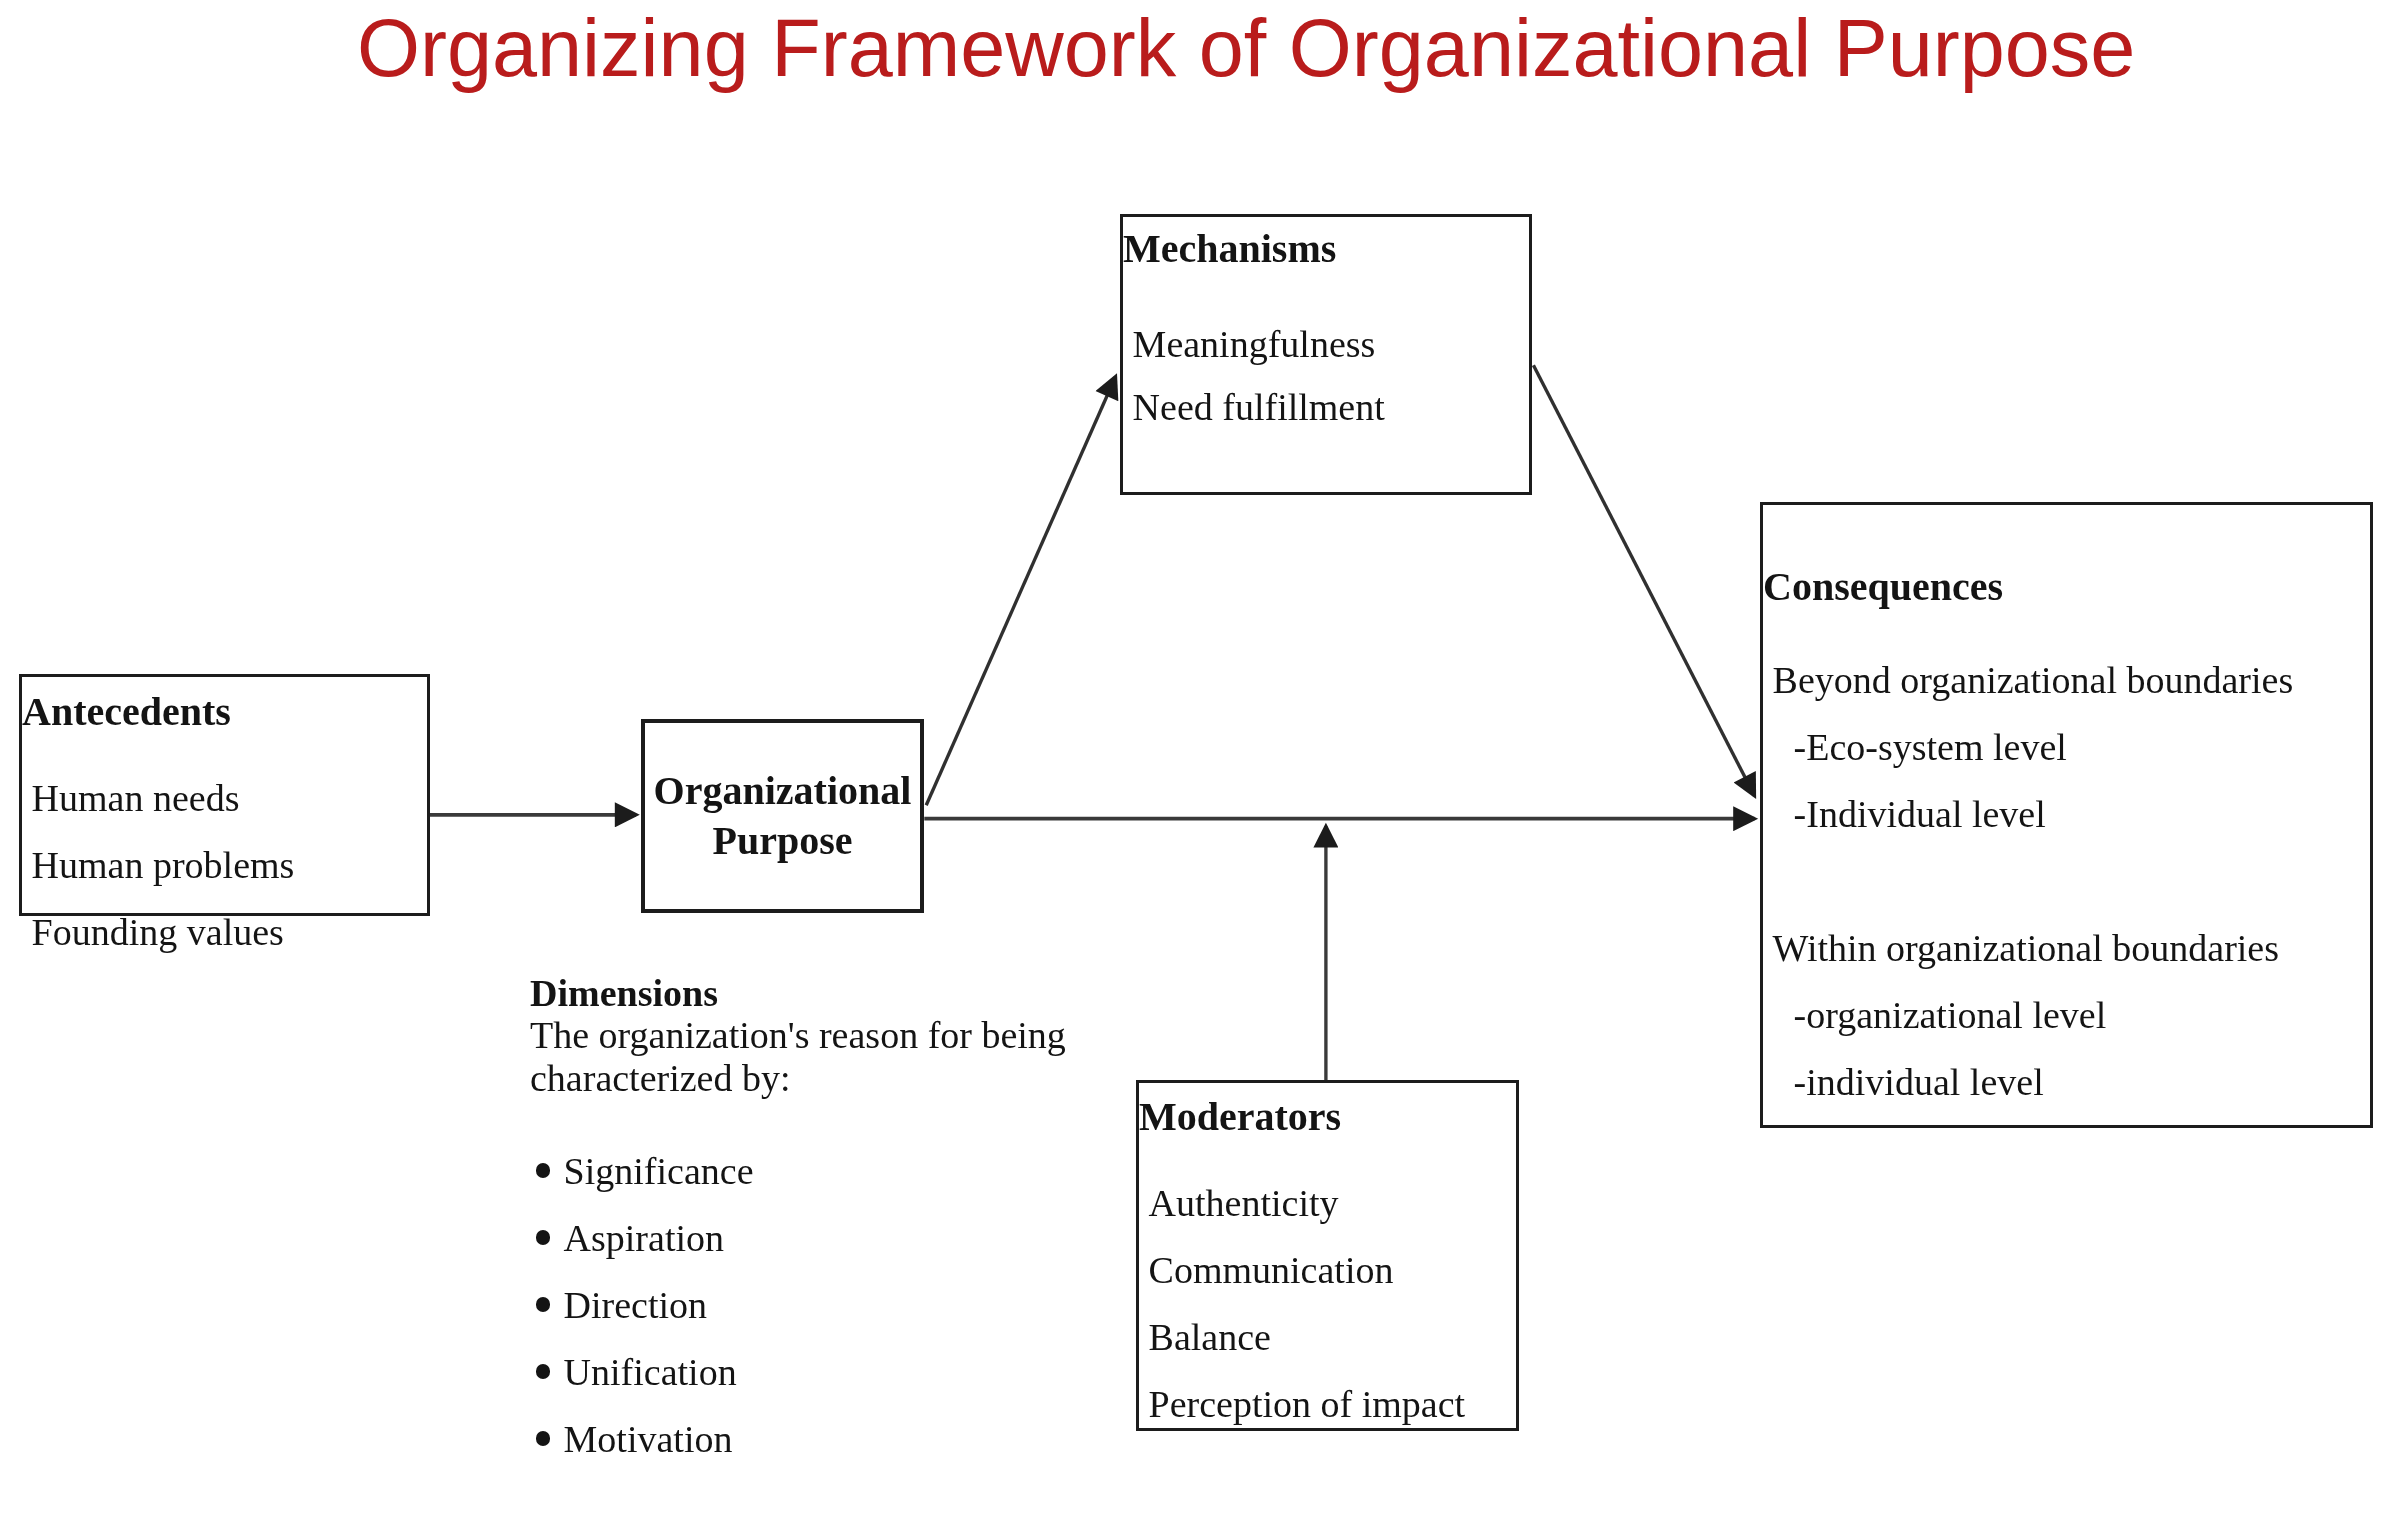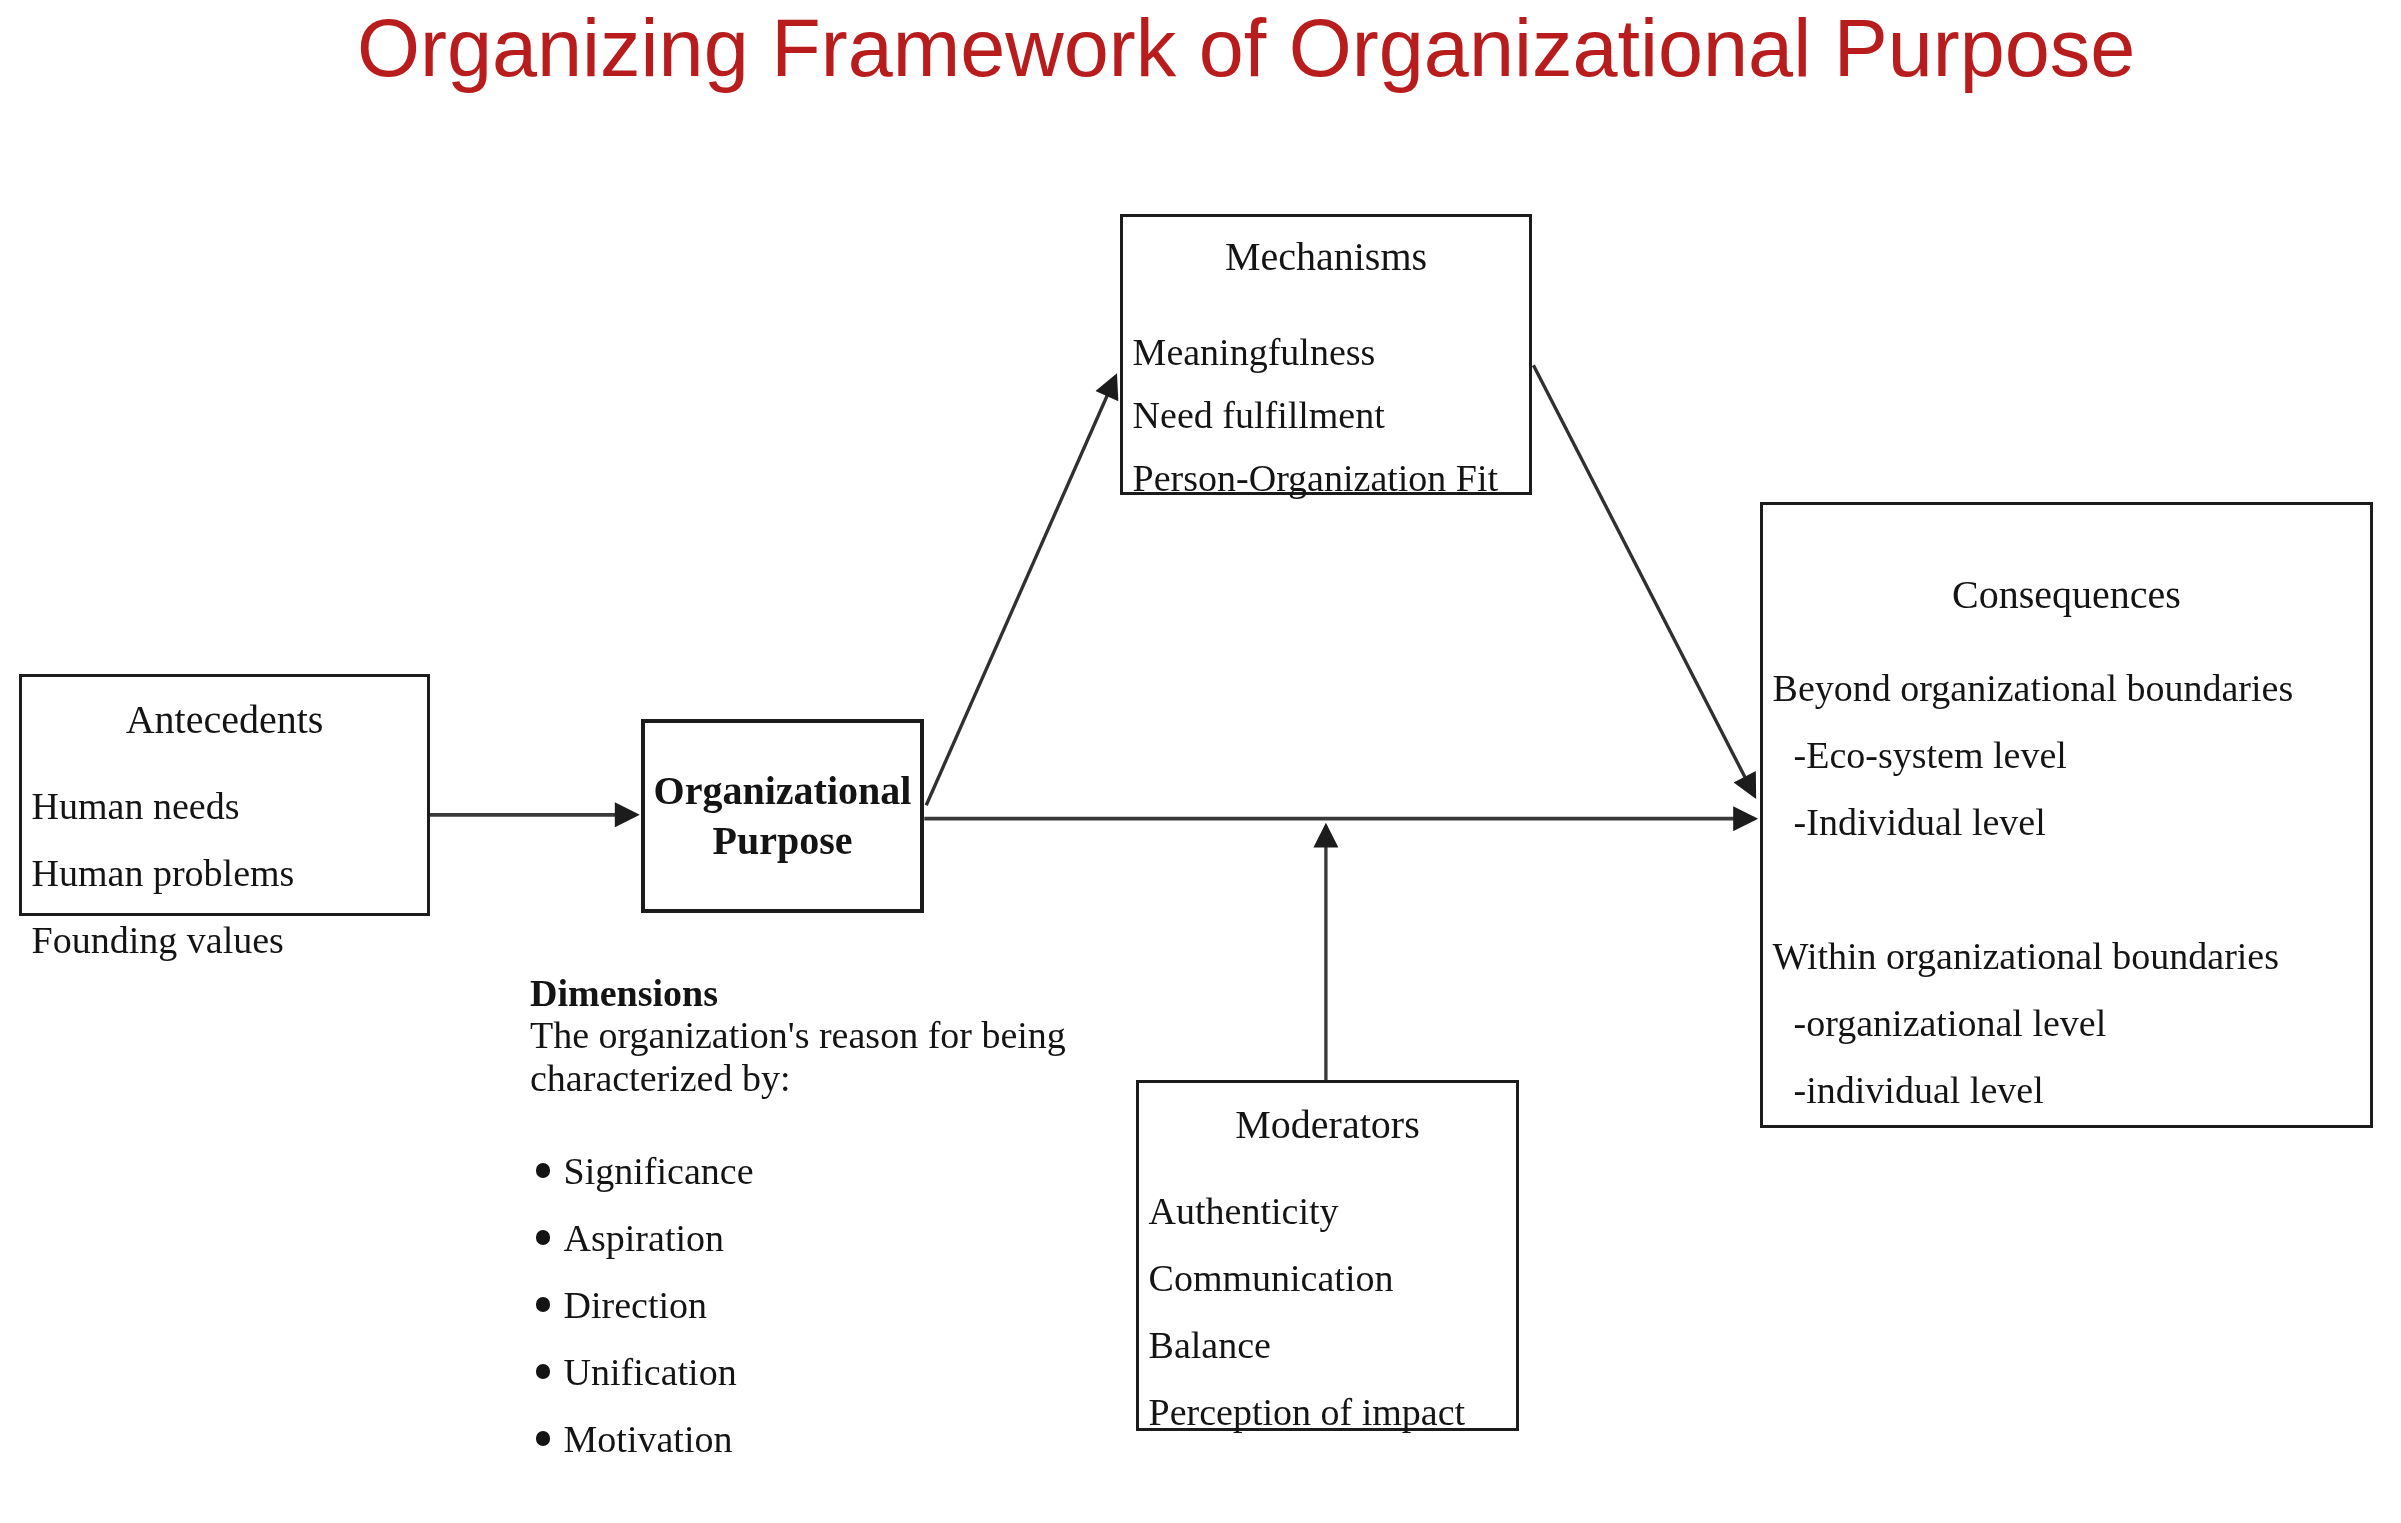--- a/index.html
+++ b/index.html
@@ -23,25 +23,23 @@
     color: #b91c1c;
     white-space: nowrap;
   }
   .box {
     position: absolute;
     box-sizing: border-box;
     border: 3.8px solid #1c1c1c;
     background: #ffffff;
   }
   .box-title {
-    font-weight: normal;
+    font-weight: bold;
     font-size: 40px;
     line-height: 44px;
-    text-align: center;
-    margin-top: 8px;
   }
   .items {
     margin: 0; padding: 0 0 0 9.6px;
     list-style: none;
   }
   .item {
     font-size: 38px;
     line-height: 67px;
     white-space: nowrap;
   }
@@ -122,21 +120,20 @@
 
   <div class="box" id="org-purpose">
     <div>Organizational Purpose</div>
   </div>
 
   <div class="box" id="mechanisms">
     <div class="box-title">Mechanisms</div>
     <ul class="items">
       <li class="item">Meaningfulness</li>
       <li class="item">Need fulfillment</li>
-      <li class="item">Person-Organization Fit</li>
     </ul>
   </div>
 
   <div class="box" id="moderators">
     <div class="box-title">Moderators</div>
     <ul class="items">
       <li class="item">Authenticity</li>
       <li class="item">Communication</li>
       <li class="item">Balance</li>
       <li class="item">Perception of impact</li>

